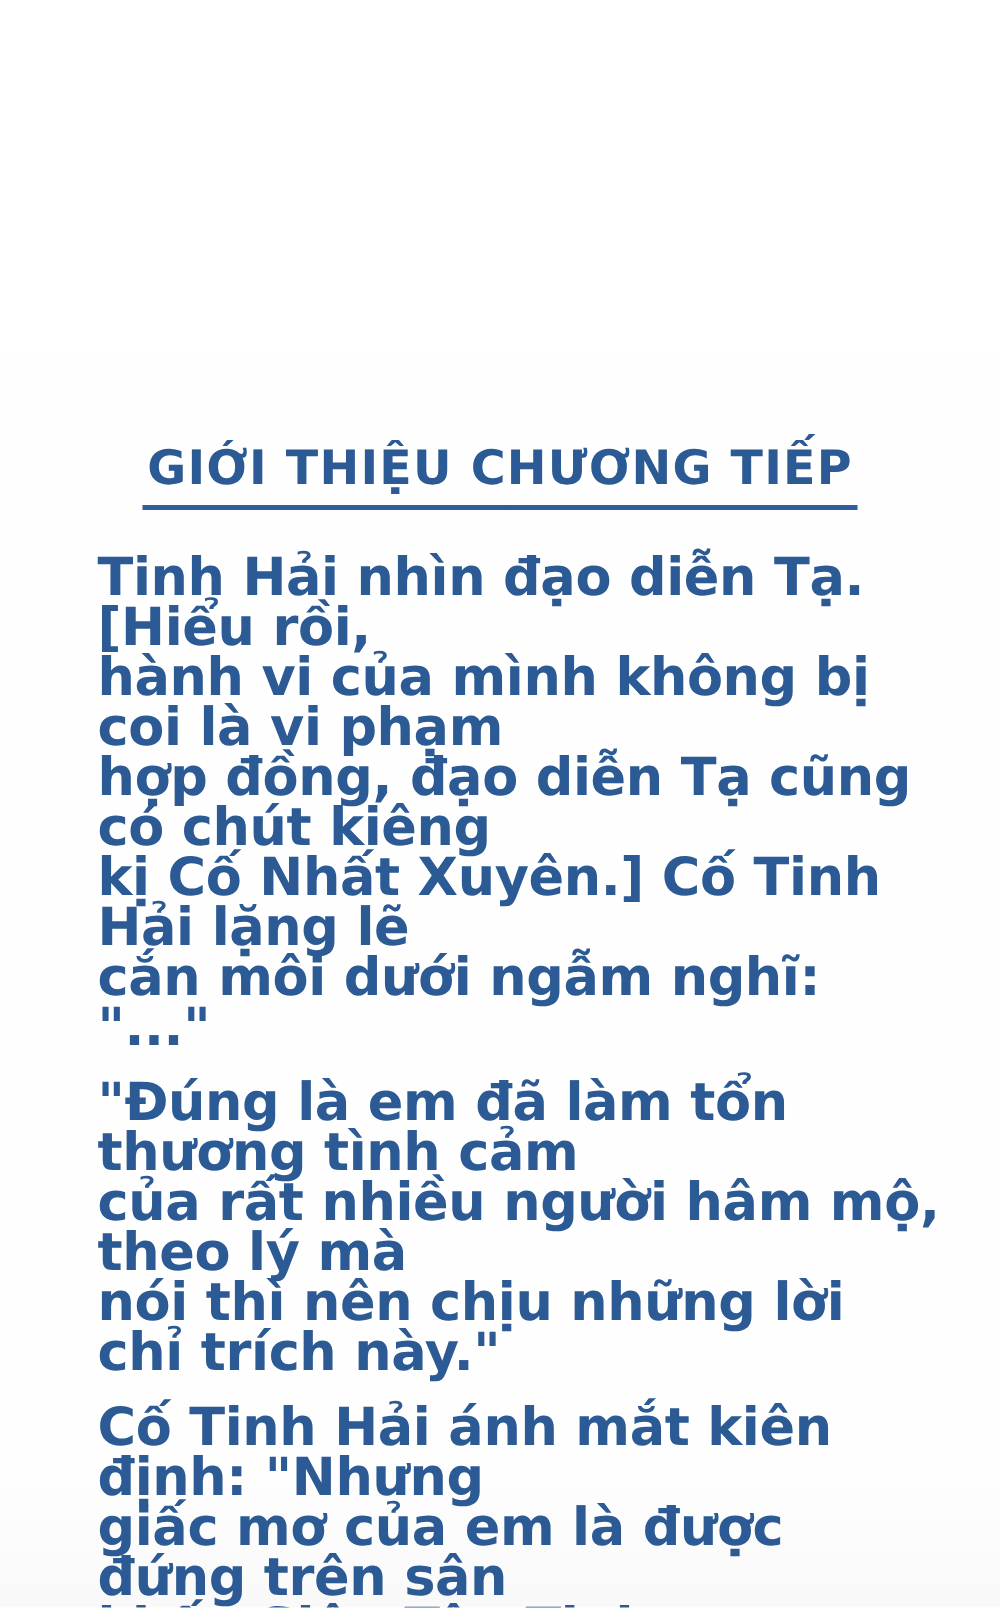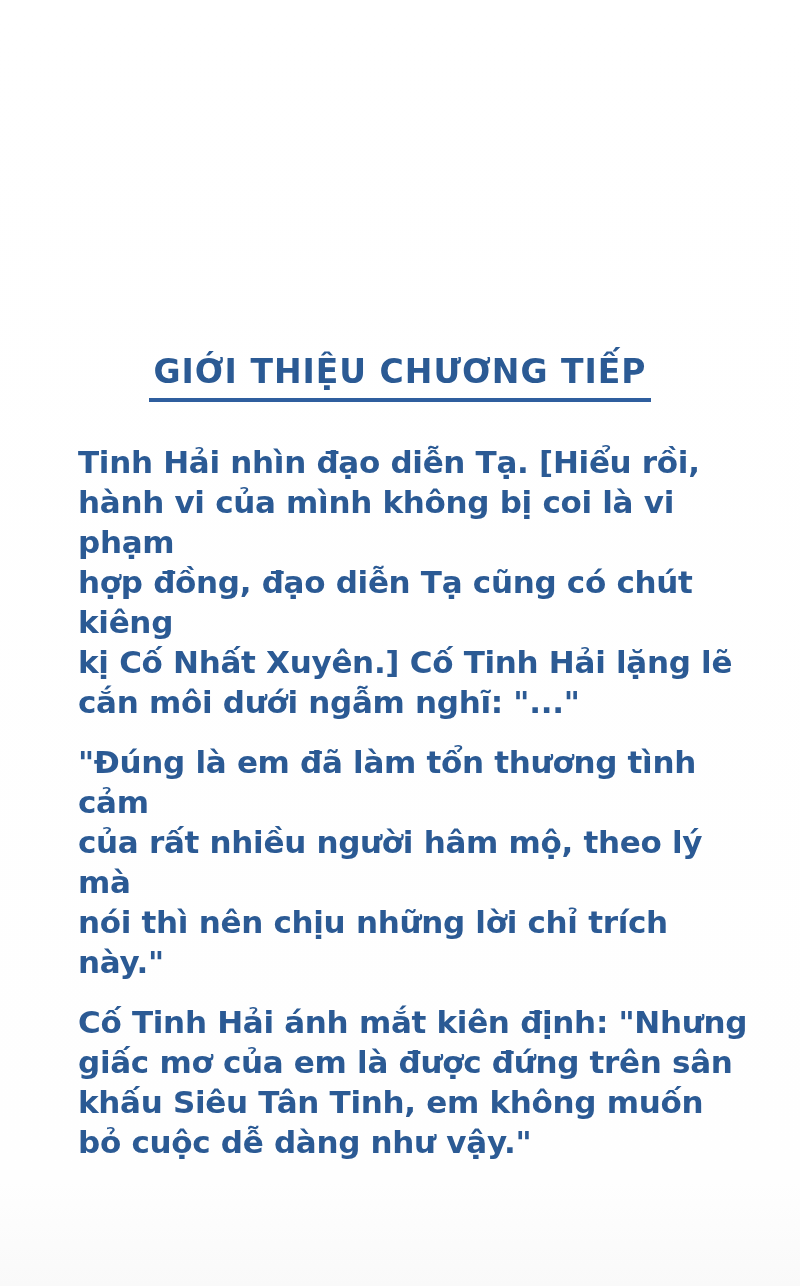--- a/index.html
+++ b/index.html
@@ -23,38 +23,38 @@
     position: absolute;
     top: 352px;
     left: 0;
     width: 800px;
     text-align: center;
   }
   .title {
     display: inline-block;
     margin: 0;
     color: #2b5a94;
-    font-size: 33px;
+    font-size: 38px;
     font-weight: bold;
     letter-spacing: 1px;
     line-height: 1.2;
     padding: 0 4px 6px 4px;
     border-bottom: 4px solid #2e5e9e;
     white-space: nowrap;
   }
   .text-block {
     position: absolute;
     left: 78px;
     width: 680px;
     top: 442px;
   }
   .para {
     margin: 0 0 20px 0;
     color: #2b5a94;
-    font-size: 31px;
+    font-size: 42px;
     font-weight: bold;
     line-height: 40px;
     letter-spacing: -0.3px;
     white-space: pre-line;
   }
 </style>
 </head>
 <body>
 
 <div class="page">

